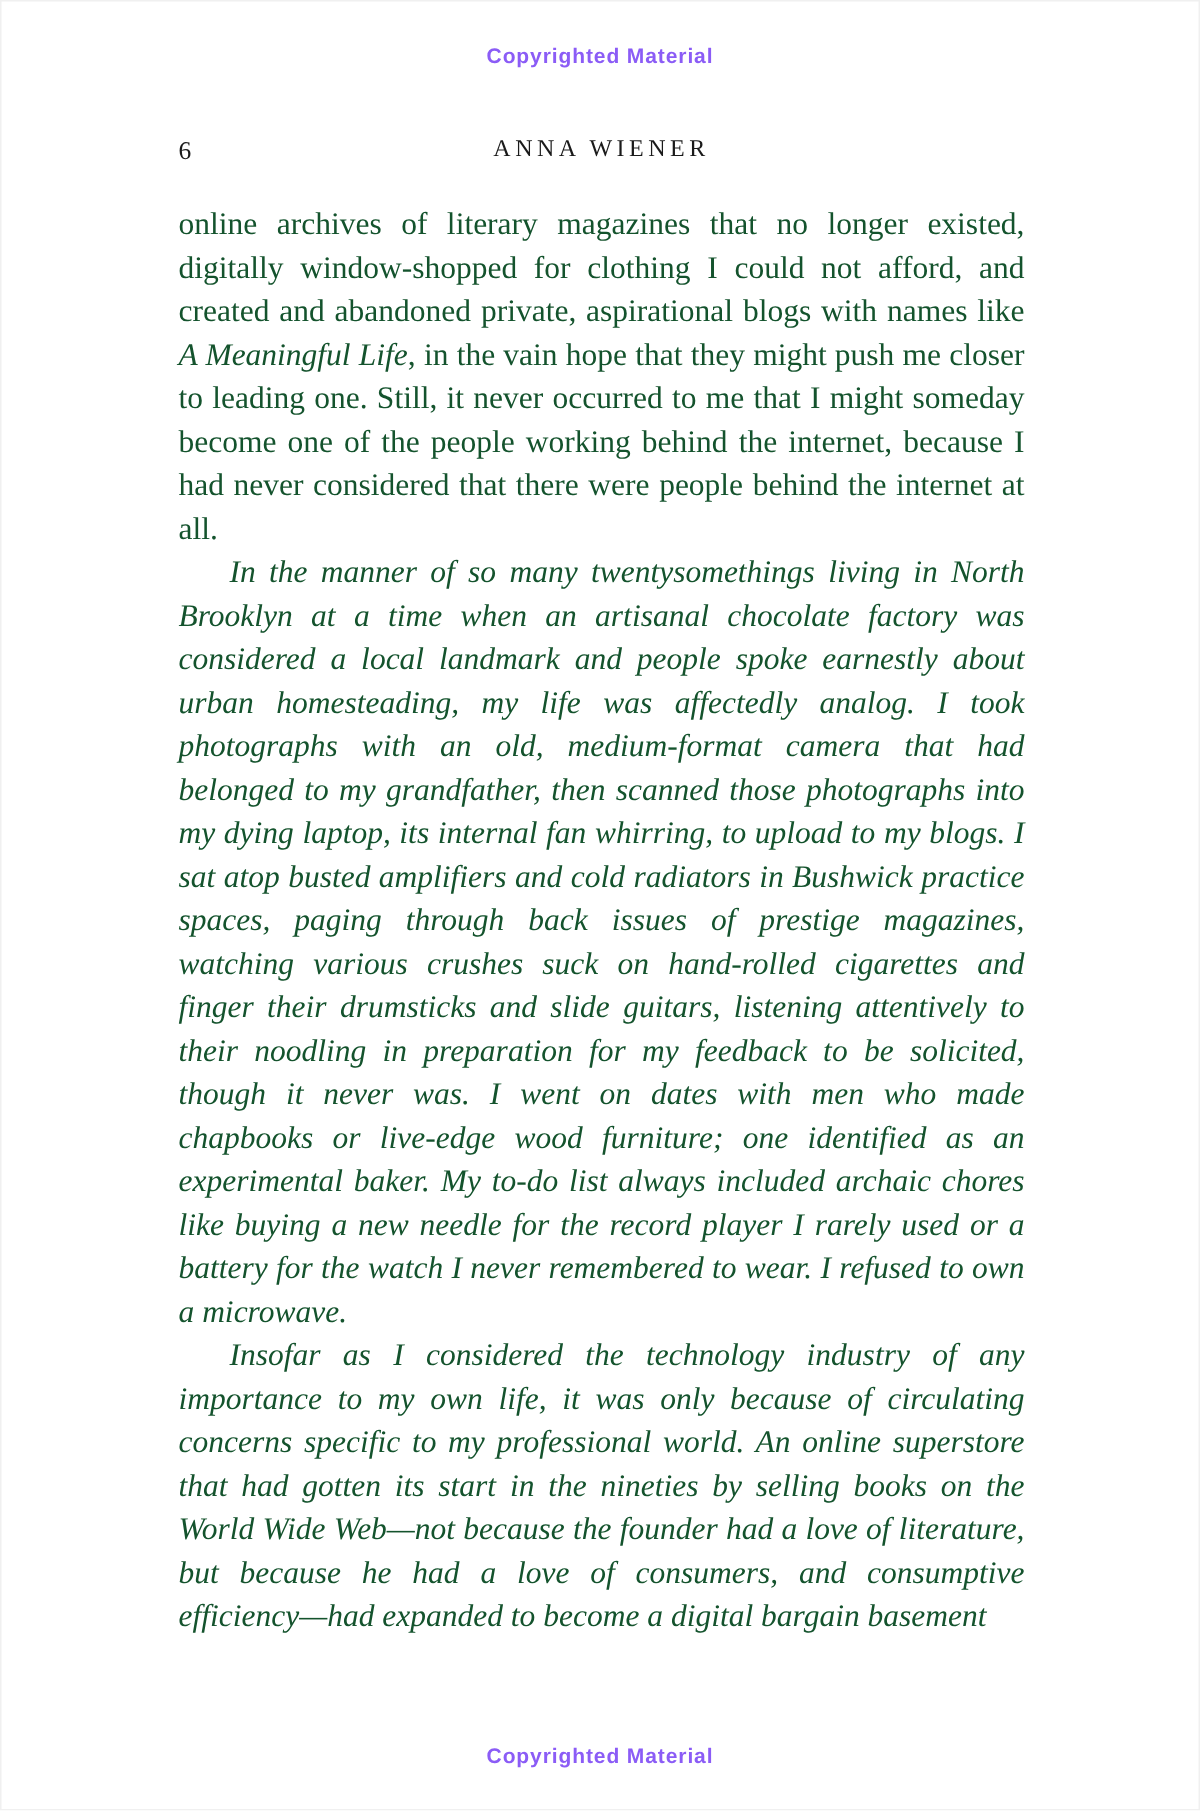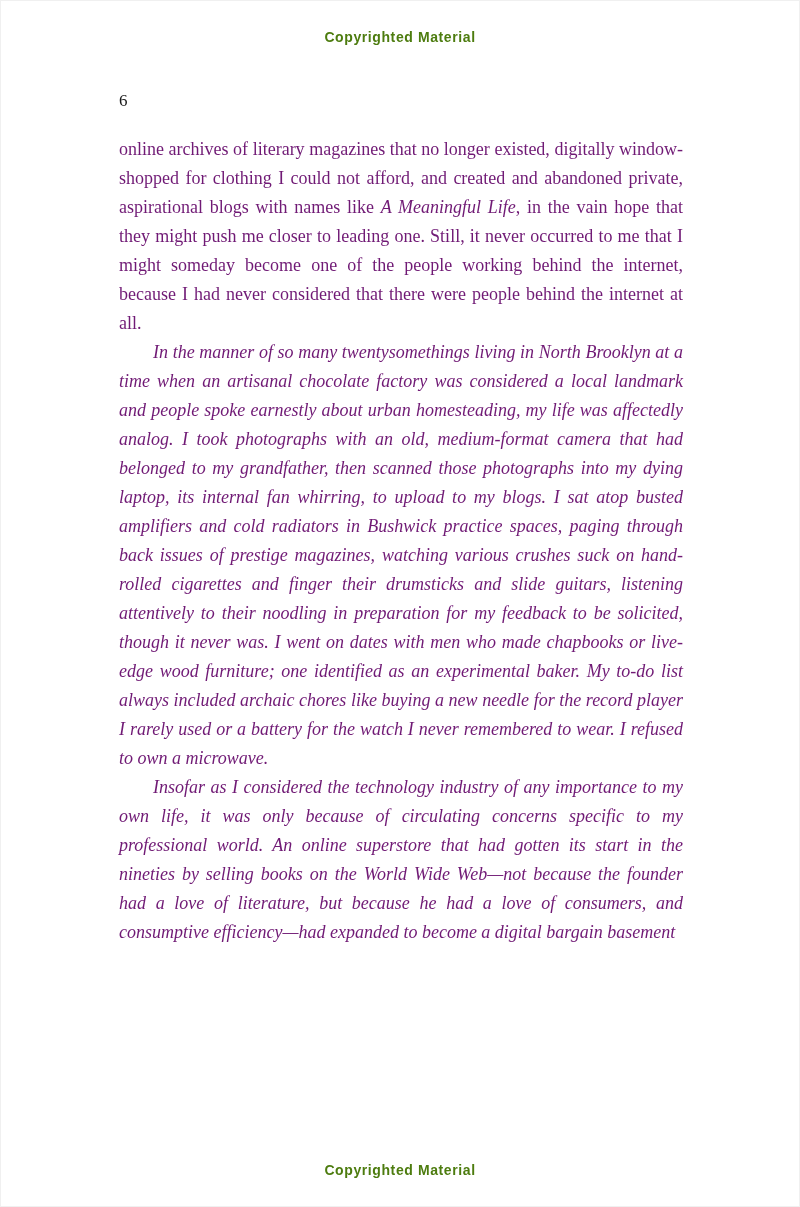--- a/index.html
+++ b/index.html
@@ -21,21 +21,21 @@
   }
   .copyright {
     position: absolute;
     left: 0;
     width: 100%;
     text-align: center;
     font-family: "Liberation Sans", sans-serif;
     font-weight: bold;
     font-size: 14px;
     letter-spacing: 0.6px;
-    color: #4d7c0f;
+    color: #8b5cf6;
   }
   .copyright.top { top: 28px; }
   .copyright.bottom { top: 1161px; }
 
   .running-head {
     position: absolute;
     top: 90px;
     left: 118px;
     width: 564px;
     height: 22px;
@@ -55,24 +55,24 @@
     text-align: center;
     letter-spacing: 3px;
     font-size: 16px;
   }
 
   .body-text {
     position: absolute;
     top: 134px;
     left: 118px;
     width: 564px;
-    font-size: 18px;
+    font-size: 21px;
     line-height: 29px;
     text-align: justify;
-    color: #701a75;
+    color: #14532d;
   }
   .body-text p {
     margin: 0;
     padding: 0;
   }
   .body-text p.indent {
     text-indent: 34px;
     font-style: italic;
   }
   .body-text em {
@@ -81,20 +81,21 @@
 </style>
 </head>
 <body>
 
 <div class="page">
 
   <div class="copyright top">Copyrighted Material</div>
 
   <div class="running-head">
     <span class="page-number">6</span>
+    <span class="author">ANNA WIENER</span>
   </div>
 
   <div class="body-text">
     <p><span>online archives of literary magazines that no longer existed, digitally window-shopped for clothing I could not afford, and created and abandoned private, aspirational blogs with names like </span><em>A Meaningful Life</em><span>, in the vain hope that they might push me closer to leading one. Still, it never occurred to me that I might someday become one of the people working behind the internet, because I had never considered that there were people behind the internet at all.</span></p>
     <p class="indent">In the manner of so many twentysomethings living in North Brooklyn at a time when an artisanal chocolate factory was considered a local landmark and people spoke earnestly about urban homesteading, my life was affectedly analog. I took photographs with an old, medium-format camera that had belonged to my grandfather, then scanned those photographs into my dying laptop, its internal fan whirring, to upload to my blogs. I sat atop busted amplifiers and cold radiators in Bushwick practice spaces, paging through back issues of prestige magazines, watching various crushes suck on hand-rolled cigarettes and finger their drumsticks and slide guitars, listening attentively to their noodling in preparation for my feedback to be solicited, though it never was. I went on dates with men who made chapbooks or live-edge wood furniture; one identified as an experimental baker. My to-do list always included archaic chores like buying a new needle for the record player I rarely used or a battery for the watch I never remembered to wear. I refused to own a microwave.</p>
     <p class="indent">Insofar as I considered the technology industry of any importance to my own life, it was only because of circulating concerns specific to my professional world. An online superstore that had gotten its start in the nineties by selling books on the World Wide Web—not because the founder had a love of literature, but because he had a love of consumers, and consumptive efficiency—had expanded to become a digital bargain basement</p>
   </div>
 
   <div class="copyright bottom">Copyrighted Material</div>
 

